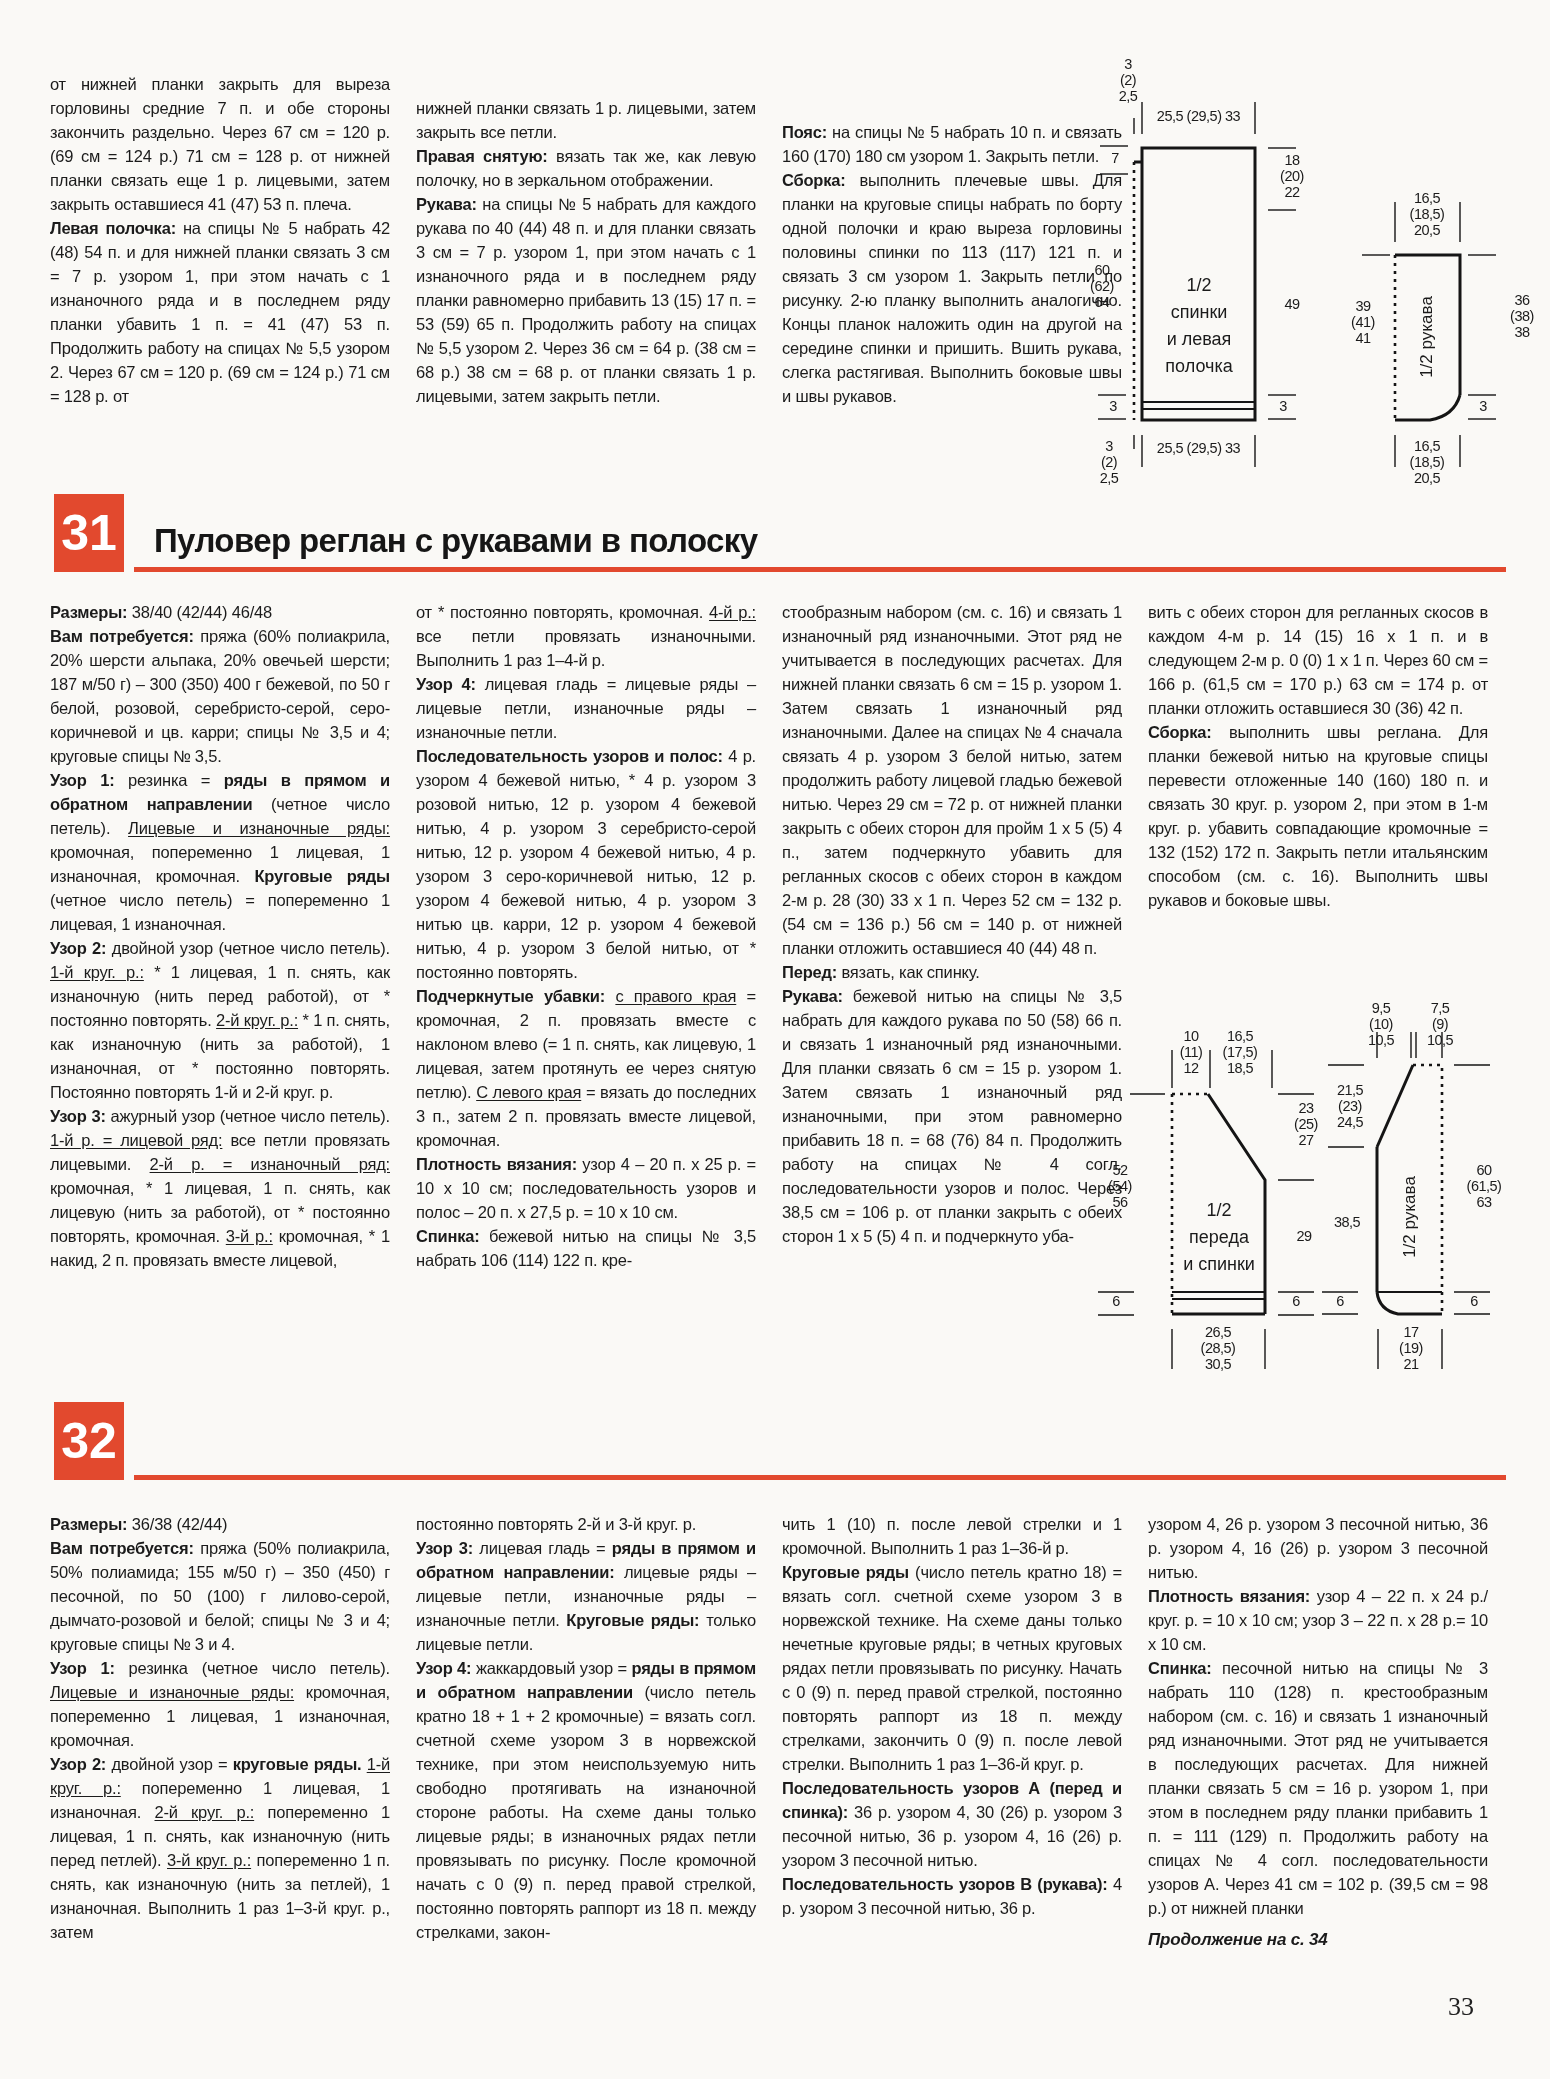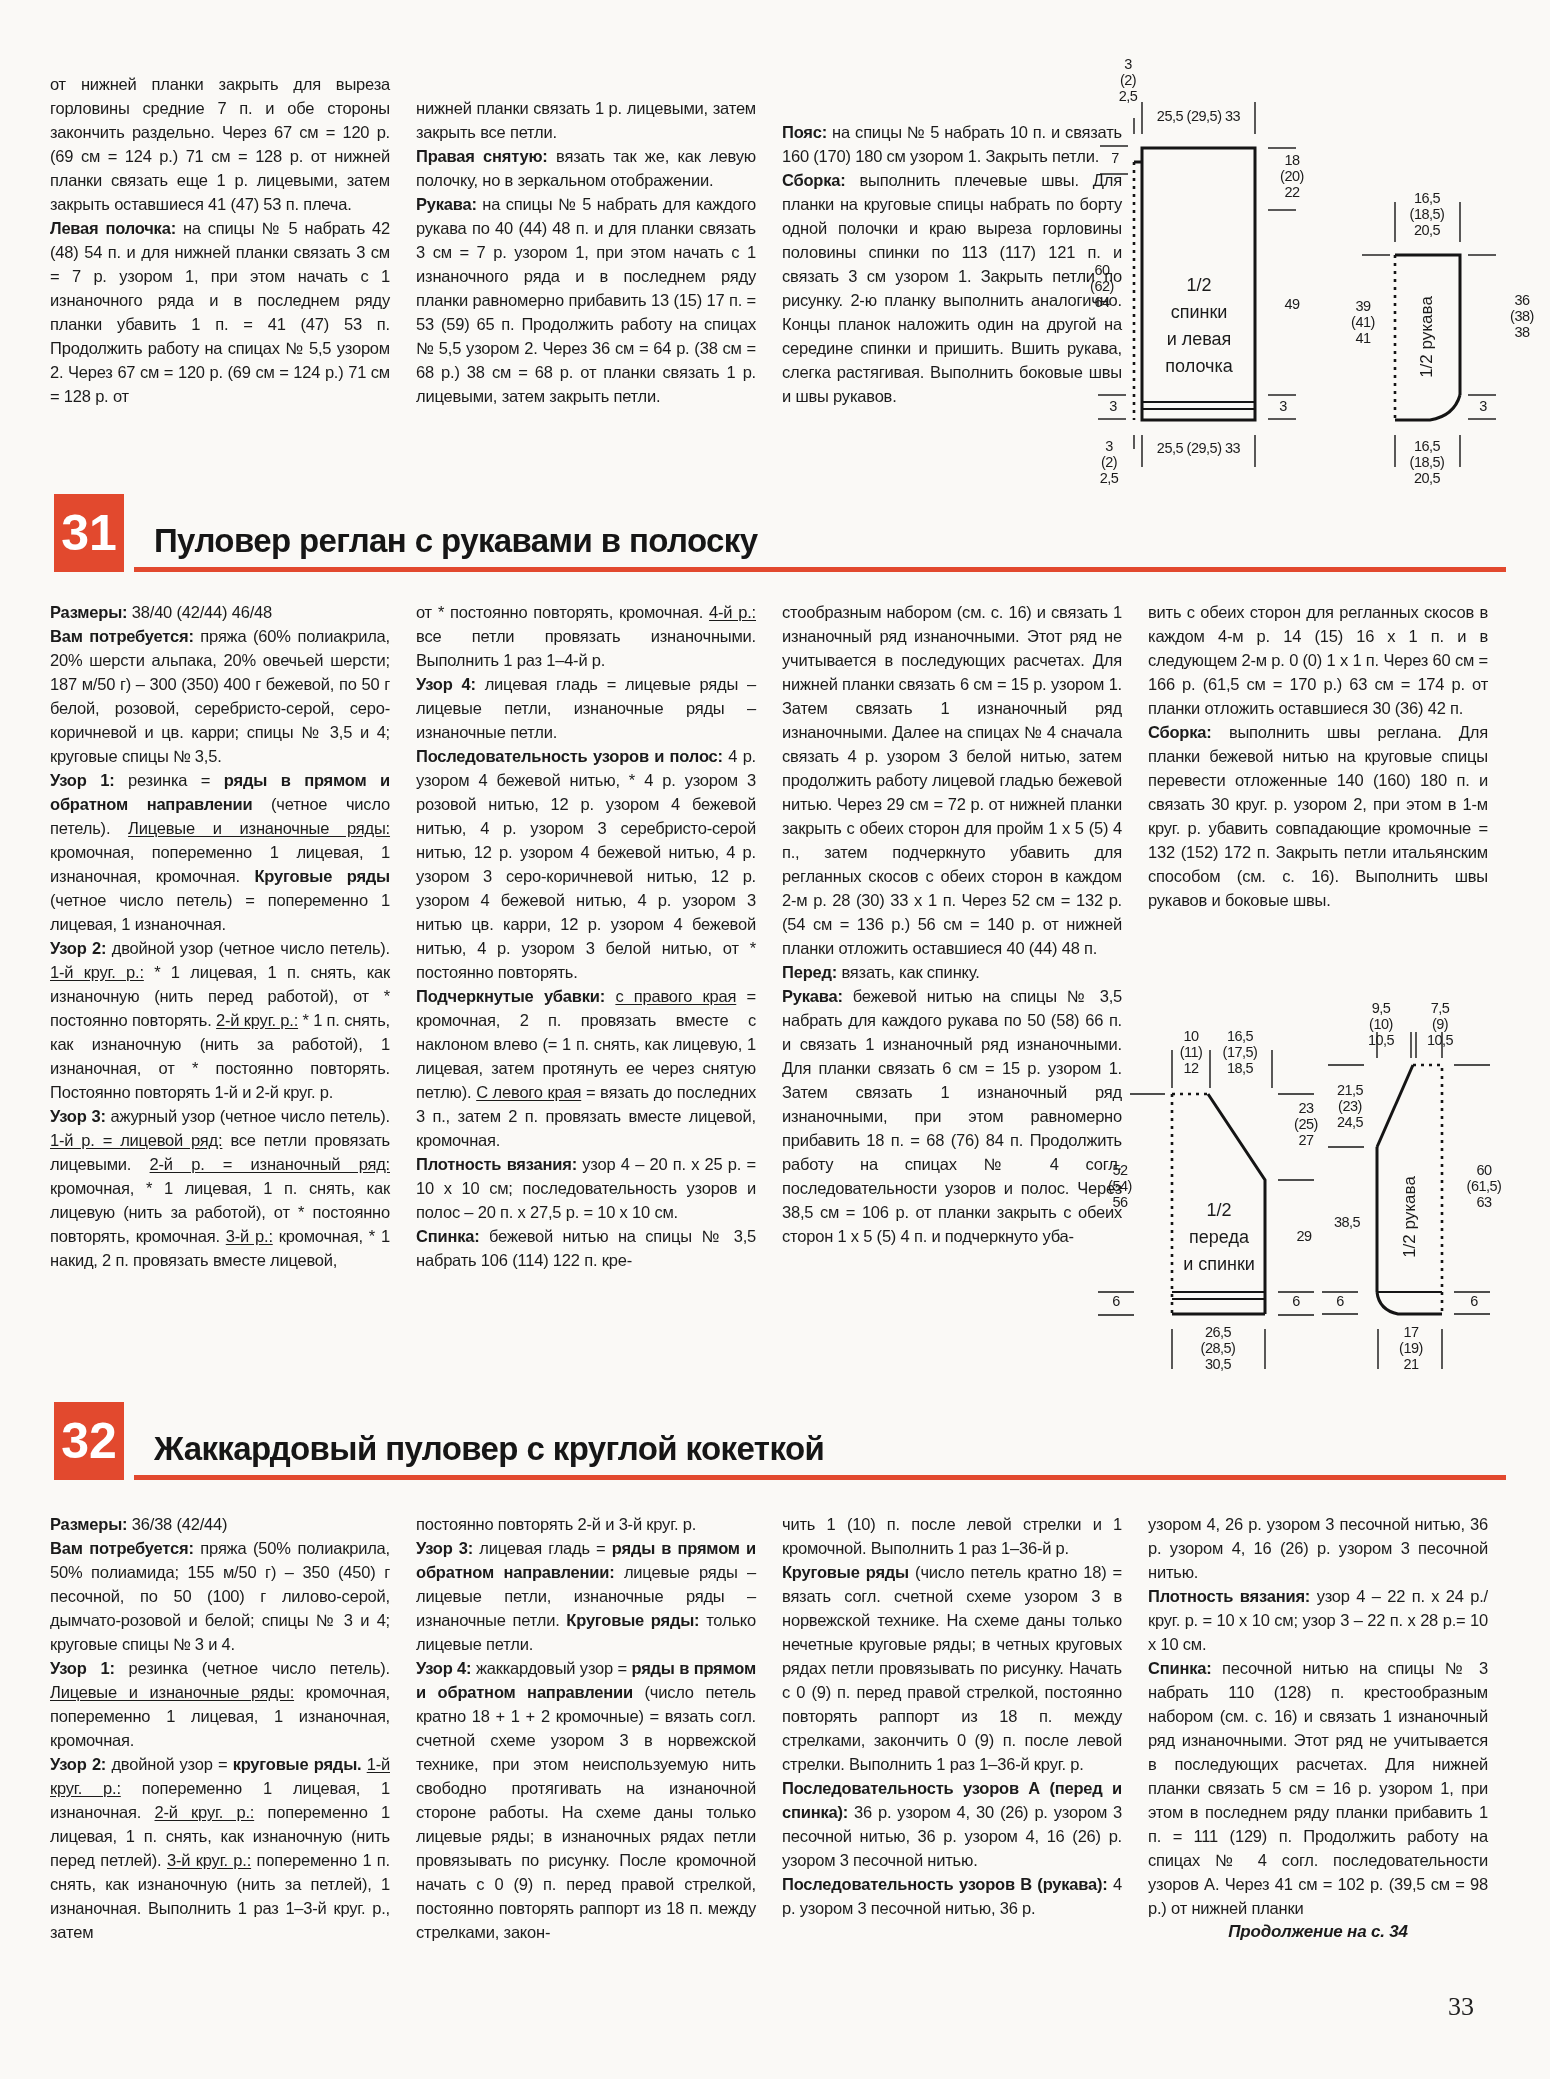--- a/index.html
+++ b/index.html
@@ -6,21 +6,21 @@
   html,body{margin:0;padding:0;}
   body{background:#e9e8e4;}
   .page{position:relative;width:1550px;height:2079px;background:#faf9f6;overflow:hidden;
         font-family:"Liberation Sans", sans-serif;color:var(--ink);}
   .cols{position:absolute;display:flex;gap:26px;}
   .col{width:340px;flex:0 0 340px;font-size:16.5px;line-height:24px;letter-spacing:-0.2px;}
   .col p{margin:0;text-align:justify;}
   .r-t{}
   .r-b{font-weight:700;}
   .r-u{text-decoration:underline;text-underline-offset:2px;}
-  .continue{margin-top:0;text-align:center;font-weight:700;font-style:italic;font-size:17px;}
+  .continue{margin-top:8px;text-align:left;font-weight:700;font-style:italic;font-size:17px;}
   
   .hdr{position:absolute;left:50px;width:1462px;height:92px;}
   .numbox{position:absolute;left:4px;top:6px;width:70px;height:78px;background:var(--red);
           color:#fff;font-weight:700;font-size:50px;display:flex;align-items:center;justify-content:center;}
   .hdr h1{position:absolute;left:96px;top:26px;margin:8px;font-size:33px;font-weight:700;
           letter-spacing:-0.6px;color:#161616;white-space:nowrap;}
   .hdr .rule{position:absolute;left:84px;right:6px;bottom:8px;height:5px;background:var(--red);}
   
   .diagram{position:absolute;}
   .diagram svg{position:absolute;left:0;top:0;}
@@ -240,21 +240,20 @@
     <div class="dlabel" style="left:390px;top:301px;width:28px;">6</div>
     <div class="dlabel" style="left:310px;top:332px;width:62px;">17
 (19)
 21</div>
   </div>
 
   <header class="hdr" style="top:1396px;">
     <div class="numbox">
         <span>32</span>
       </div>
-    <h1>Жаккардовый пуловер с круглой кокеткой</h1>
     <div class="rule"></div>
   </header>
 
   <section class="cols" style="left:50px;top:1512px;">
     <div class="col">
         <p><span class="r-b">Размеры:</span><span class="r-t"> 36/38 (42/44)</span></p>
         <p><span class="r-b">Вам потребуется:</span><span class="r-t"> пряжа (50% полиакрила, 50% полиамида; 155 м/50 г) – 350 (450) г песочной, по 50 (100) г лилово-серой, дымчато-розовой и белой; спицы № 3 и 4; круговые спицы № 3 и 4.</span></p>
         <p><span class="r-b">Узор 1:</span><span class="r-t"> резинка (четное число петель). </span><span class="r-u">Лицевые и изнаночные ряды:</span><span class="r-t"> кромочная, попеременно 1 лицевая, 1 изнаночная, кромочная.</span></p>
         <p><span class="r-b">Узор 2:</span><span class="r-t"> двойной узор = </span><span class="r-b">круговые ряды.</span><span class="r-t"> </span><span class="r-u">1-й круг. р.:</span><span class="r-t"> попеременно 1 лицевая, 1 изнаночная. </span><span class="r-u">2-й круг. р.:</span><span class="r-t"> попеременно 1 лицевая, 1 п. снять, как изнаночную (нить перед петлей). </span><span class="r-u">3-й круг. р.:</span><span class="r-t"> попеременно 1 п. снять, как изнаночную (нить за петлей), 1 изнаночная. Выполнить 1 раз 1–3-й круг. р., затем</span></p>
       </div>

